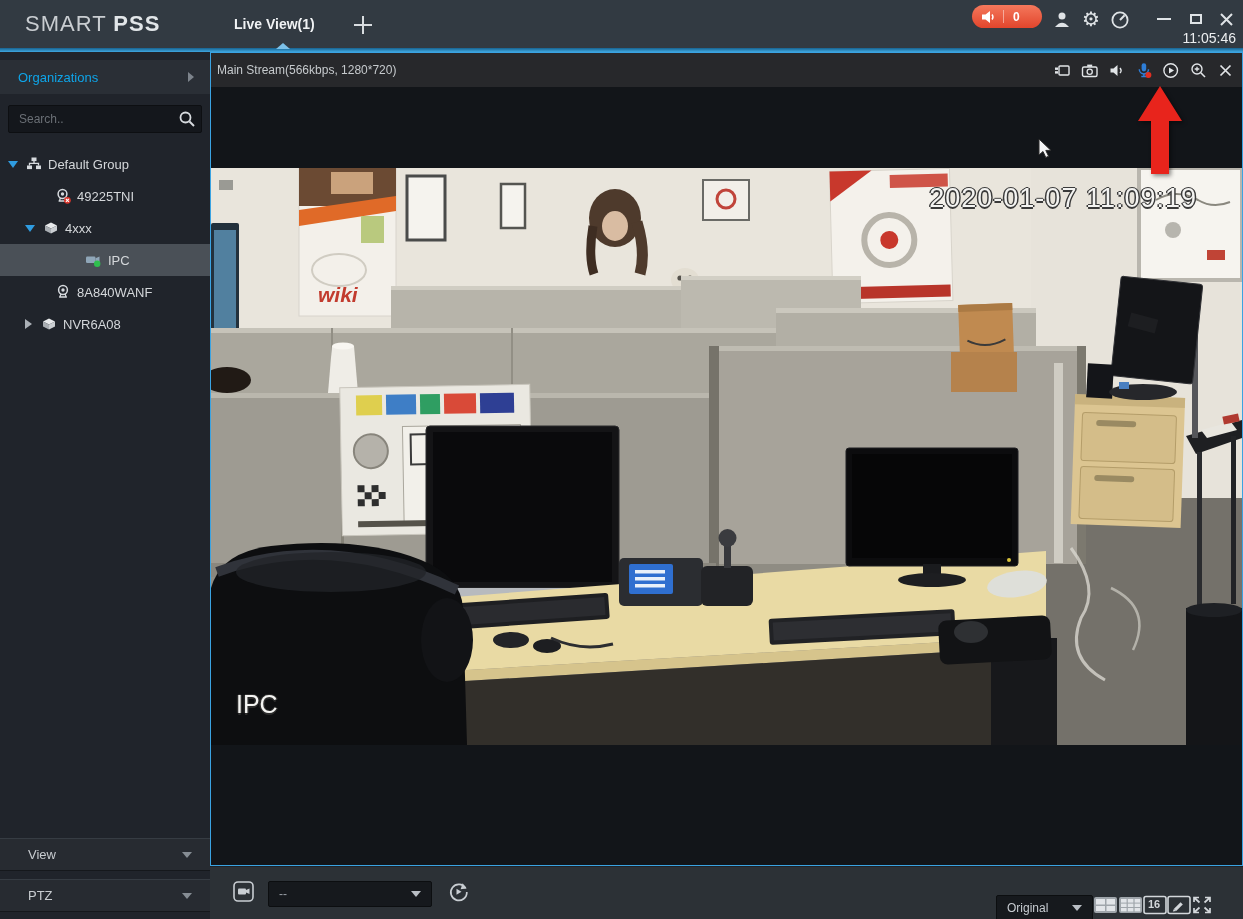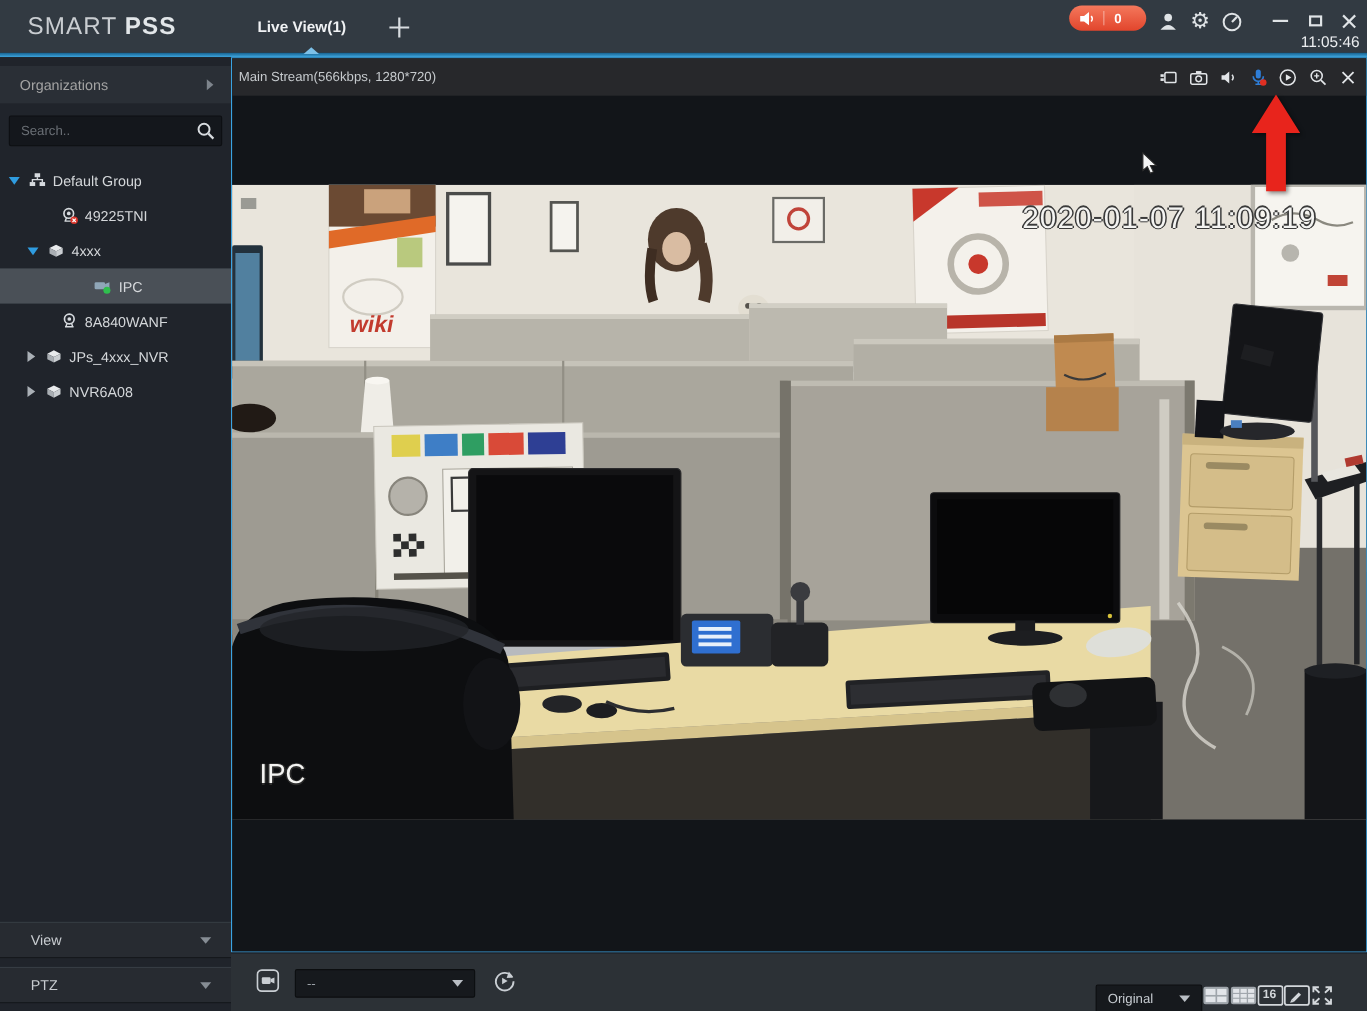--- a/index.html
+++ b/index.html
@@ -26,21 +26,21 @@
   .tb-icon { position:absolute; top:8px; width:24px; height:22px; display:flex; align-items:center; justify-content:center; }
   .gear-glyph { color:#dfe3e6; font-size:20px; line-height:20px; }
   .win-min  { width:14px; height:2px; background:#dfe3e6; }
   .win-max  { width:12px; height:10px; border:2px solid #dfe3e6; }
   .sys-time { position:absolute; right:7px; top:30px; color:#eceef0; font-size:14px; }
 
   
   .sidebar { position:absolute; left:0; top:52px; width:210px; height:867px; background:#20242b; }
   .org-row { position:absolute; left:0; top:8px; width:210px; height:34px; background:#2a2f36;
              display:flex; align-items:center; }
-  .org-row span { color:#a3a3a3; font-size:13px; margin-left:18px; }
+  .org-row span { color:#0ea5e9; font-size:13px; margin-left:18px; }
   .chev-right { margin-left:auto; margin-right:16px; width:0; height:0;
                 border-top:5px solid transparent; border-bottom:5px solid transparent;
                 border-left:6px solid #7d848c; }
   .search-wrap { position:absolute; left:8px; top:53px; width:194px; height:28px; }
   .search-wrap input { width:100%; height:100%; background:#14171c; border:1px solid #0d0f12;
                        border-radius:2px; color:#cfd3d7; font-size:12px; padding:0 30px 0 10px;
                        font-family:"Liberation Sans", sans-serif; outline:none; }
   .search-wrap input::placeholder { color:#6a6f75; }
   .search-ico { position:absolute; right:6px; top:5px; }
 
@@ -212,29 +212,20 @@
 
       <div class="trow" style="padding-left:55px">
         <svg class="ticon" width="16" height="16">
           <circle cx="8" cy="6" r="4.4" fill="none" stroke="#d6dade" stroke-width="1.5"></circle>
           <circle cx="8" cy="6" r="1.7" fill="#d6dade"></circle>
           <path d="M5.9 10 L4.9 13 M10.1 10 L11.1 13 M4.1 13 h7.8" stroke="#d6dade" stroke-width="1.3" fill="none"></path>
         </svg>
         <span class="tlabel">8A840WANF</span>
       </div>
 
-      <div class="trow" style="padding-left:25px">
-        <div class="tri-right"></div>
-        <svg class="ticon" width="16" height="16">
-          <polygon points="2,5.5 8,2.5 14,5.5 8,8.5" fill="#e8eaec"></polygon>
-          <polygon points="2,5.5 8,8.5 8,13.5 2,10.5" fill="#a9aeb3"></polygon>
-          <polygon points="14,5.5 8,8.5 8,13.5 14,10.5" fill="#caced2"></polygon>
-        </svg>
-        <span class="tlabel">JPs_4xxx_NVR</span>
-      </div>
 
       <div class="trow" style="padding-left:25px">
         <div class="tri-right"></div>
         <svg class="ticon" width="16" height="16">
           <polygon points="2,5.5 8,2.5 14,5.5 8,8.5" fill="#e8eaec"></polygon>
           <polygon points="2,5.5 8,8.5 8,13.5 2,10.5" fill="#a9aeb3"></polygon>
           <polygon points="14,5.5 8,8.5 8,13.5 14,10.5" fill="#caced2"></polygon>
         </svg>
         <span class="tlabel">NVR6A08</span>
       </div>

